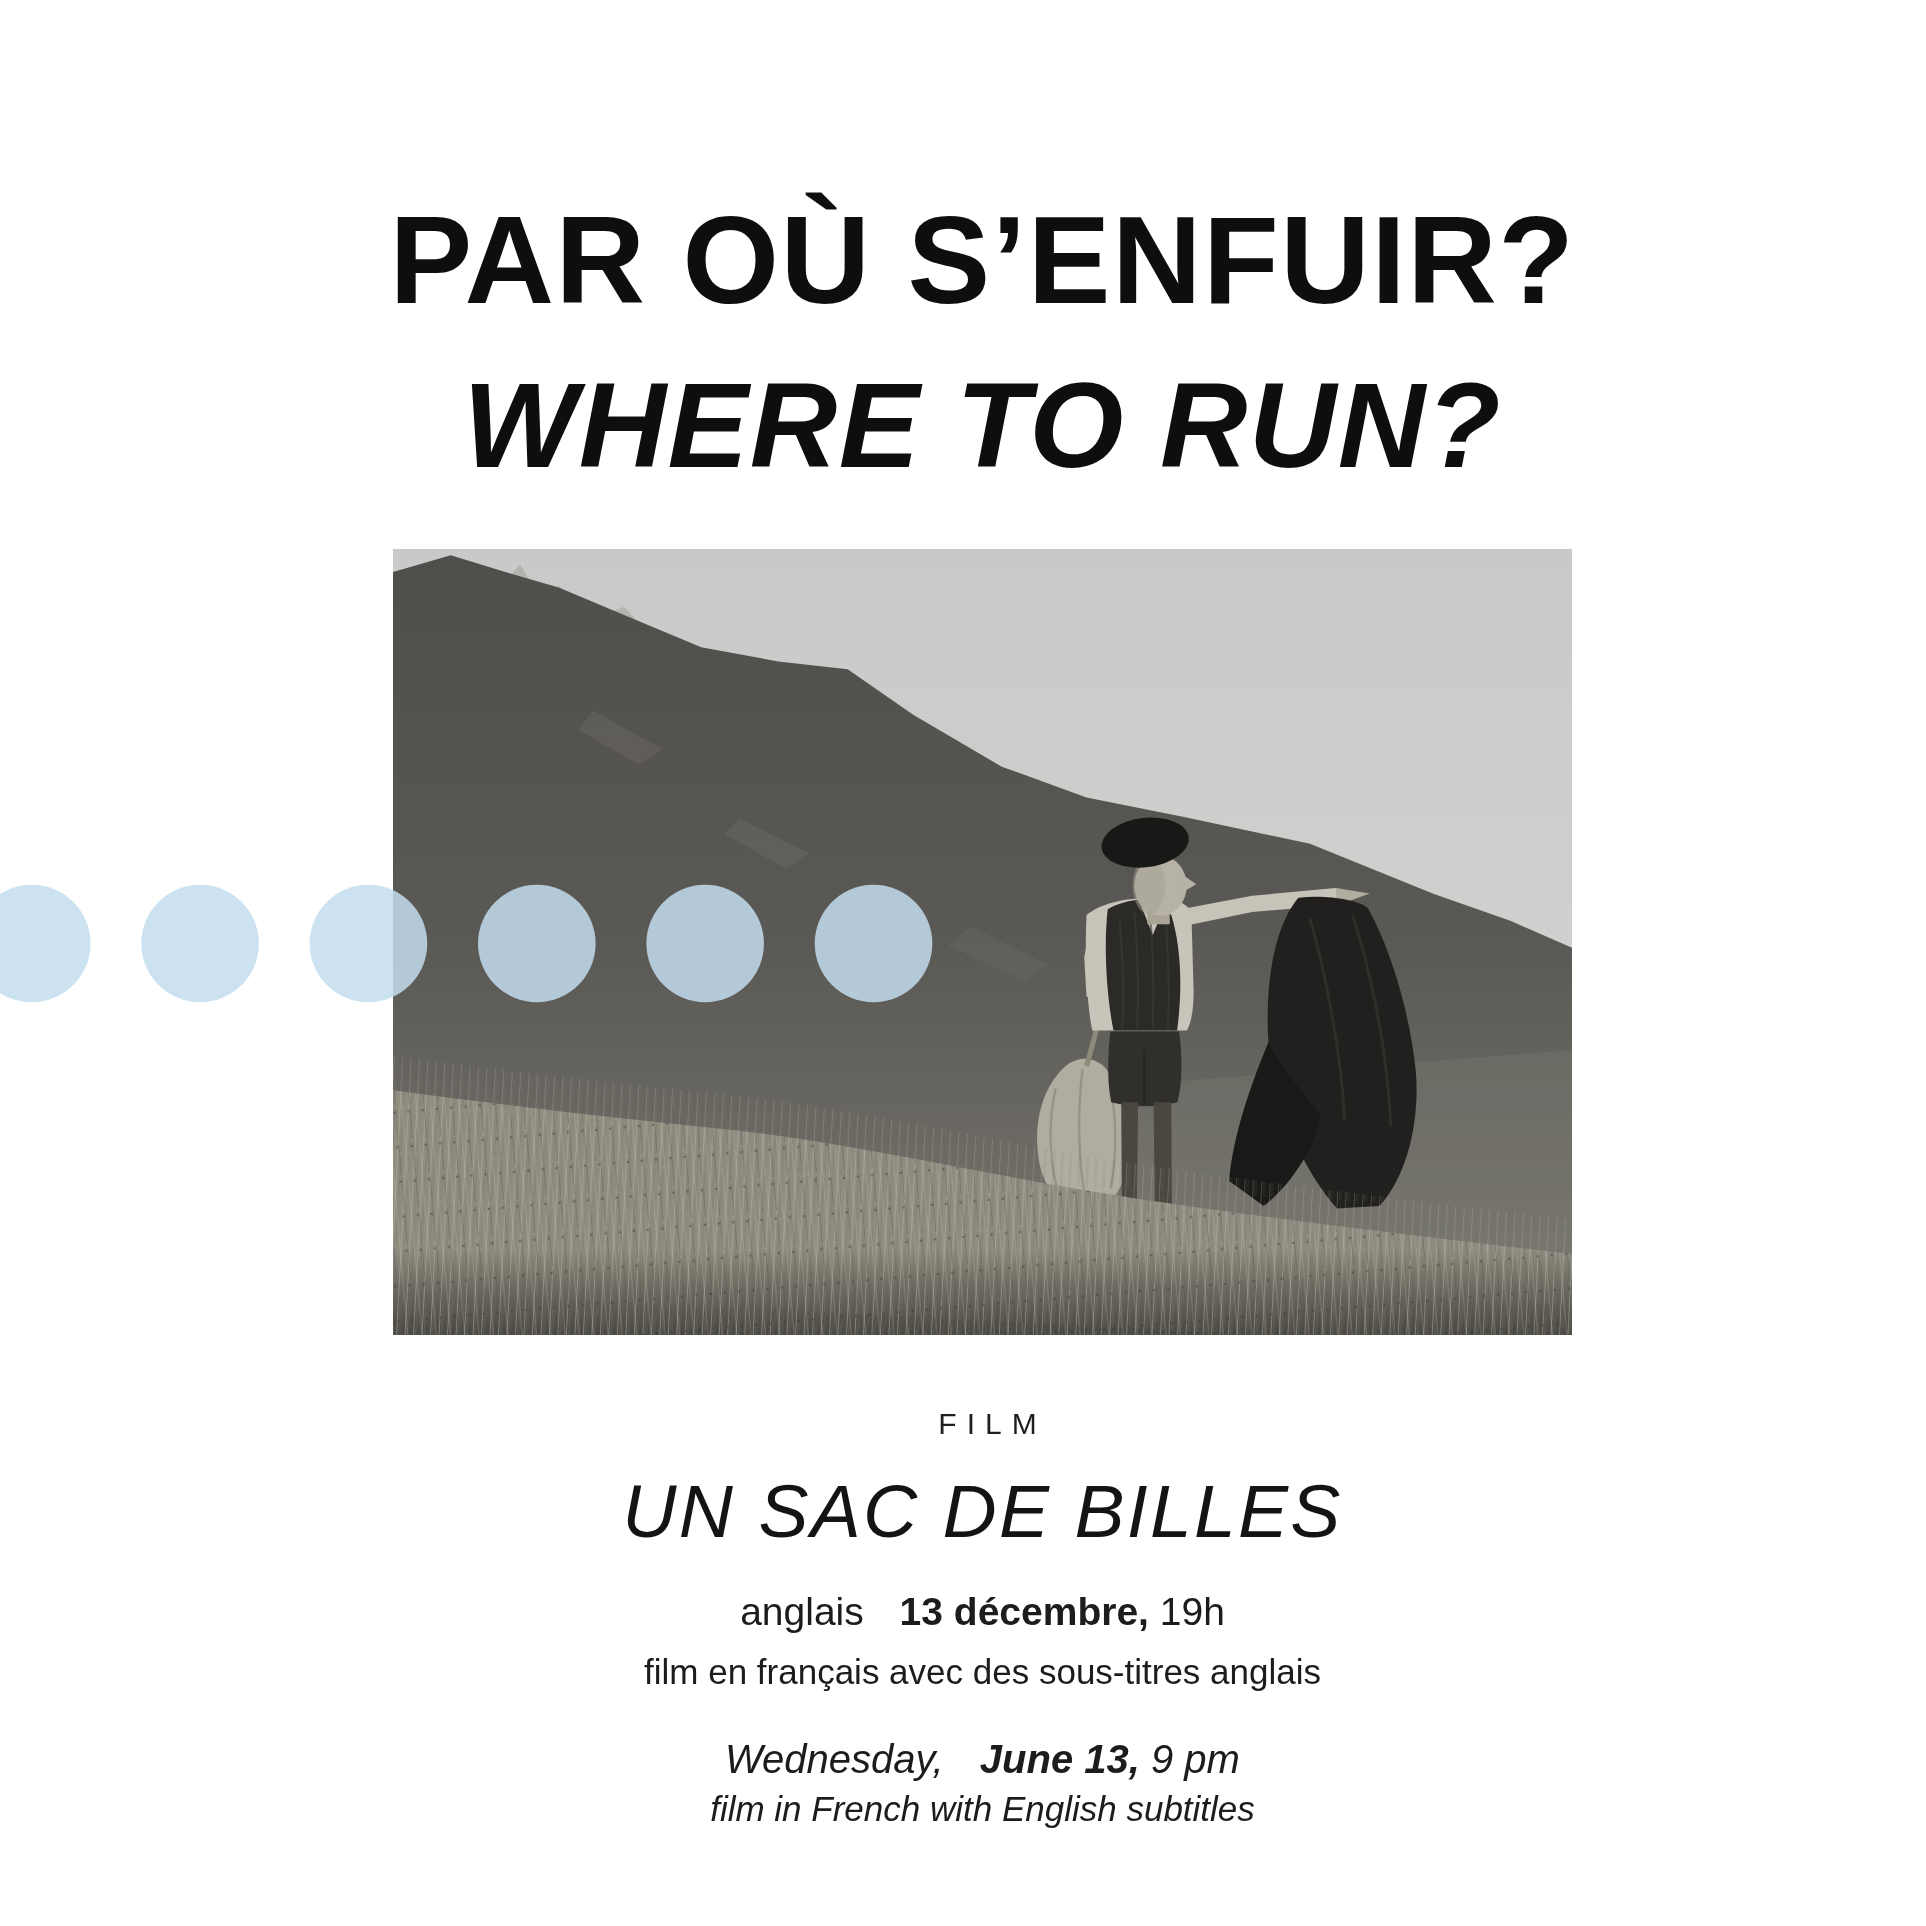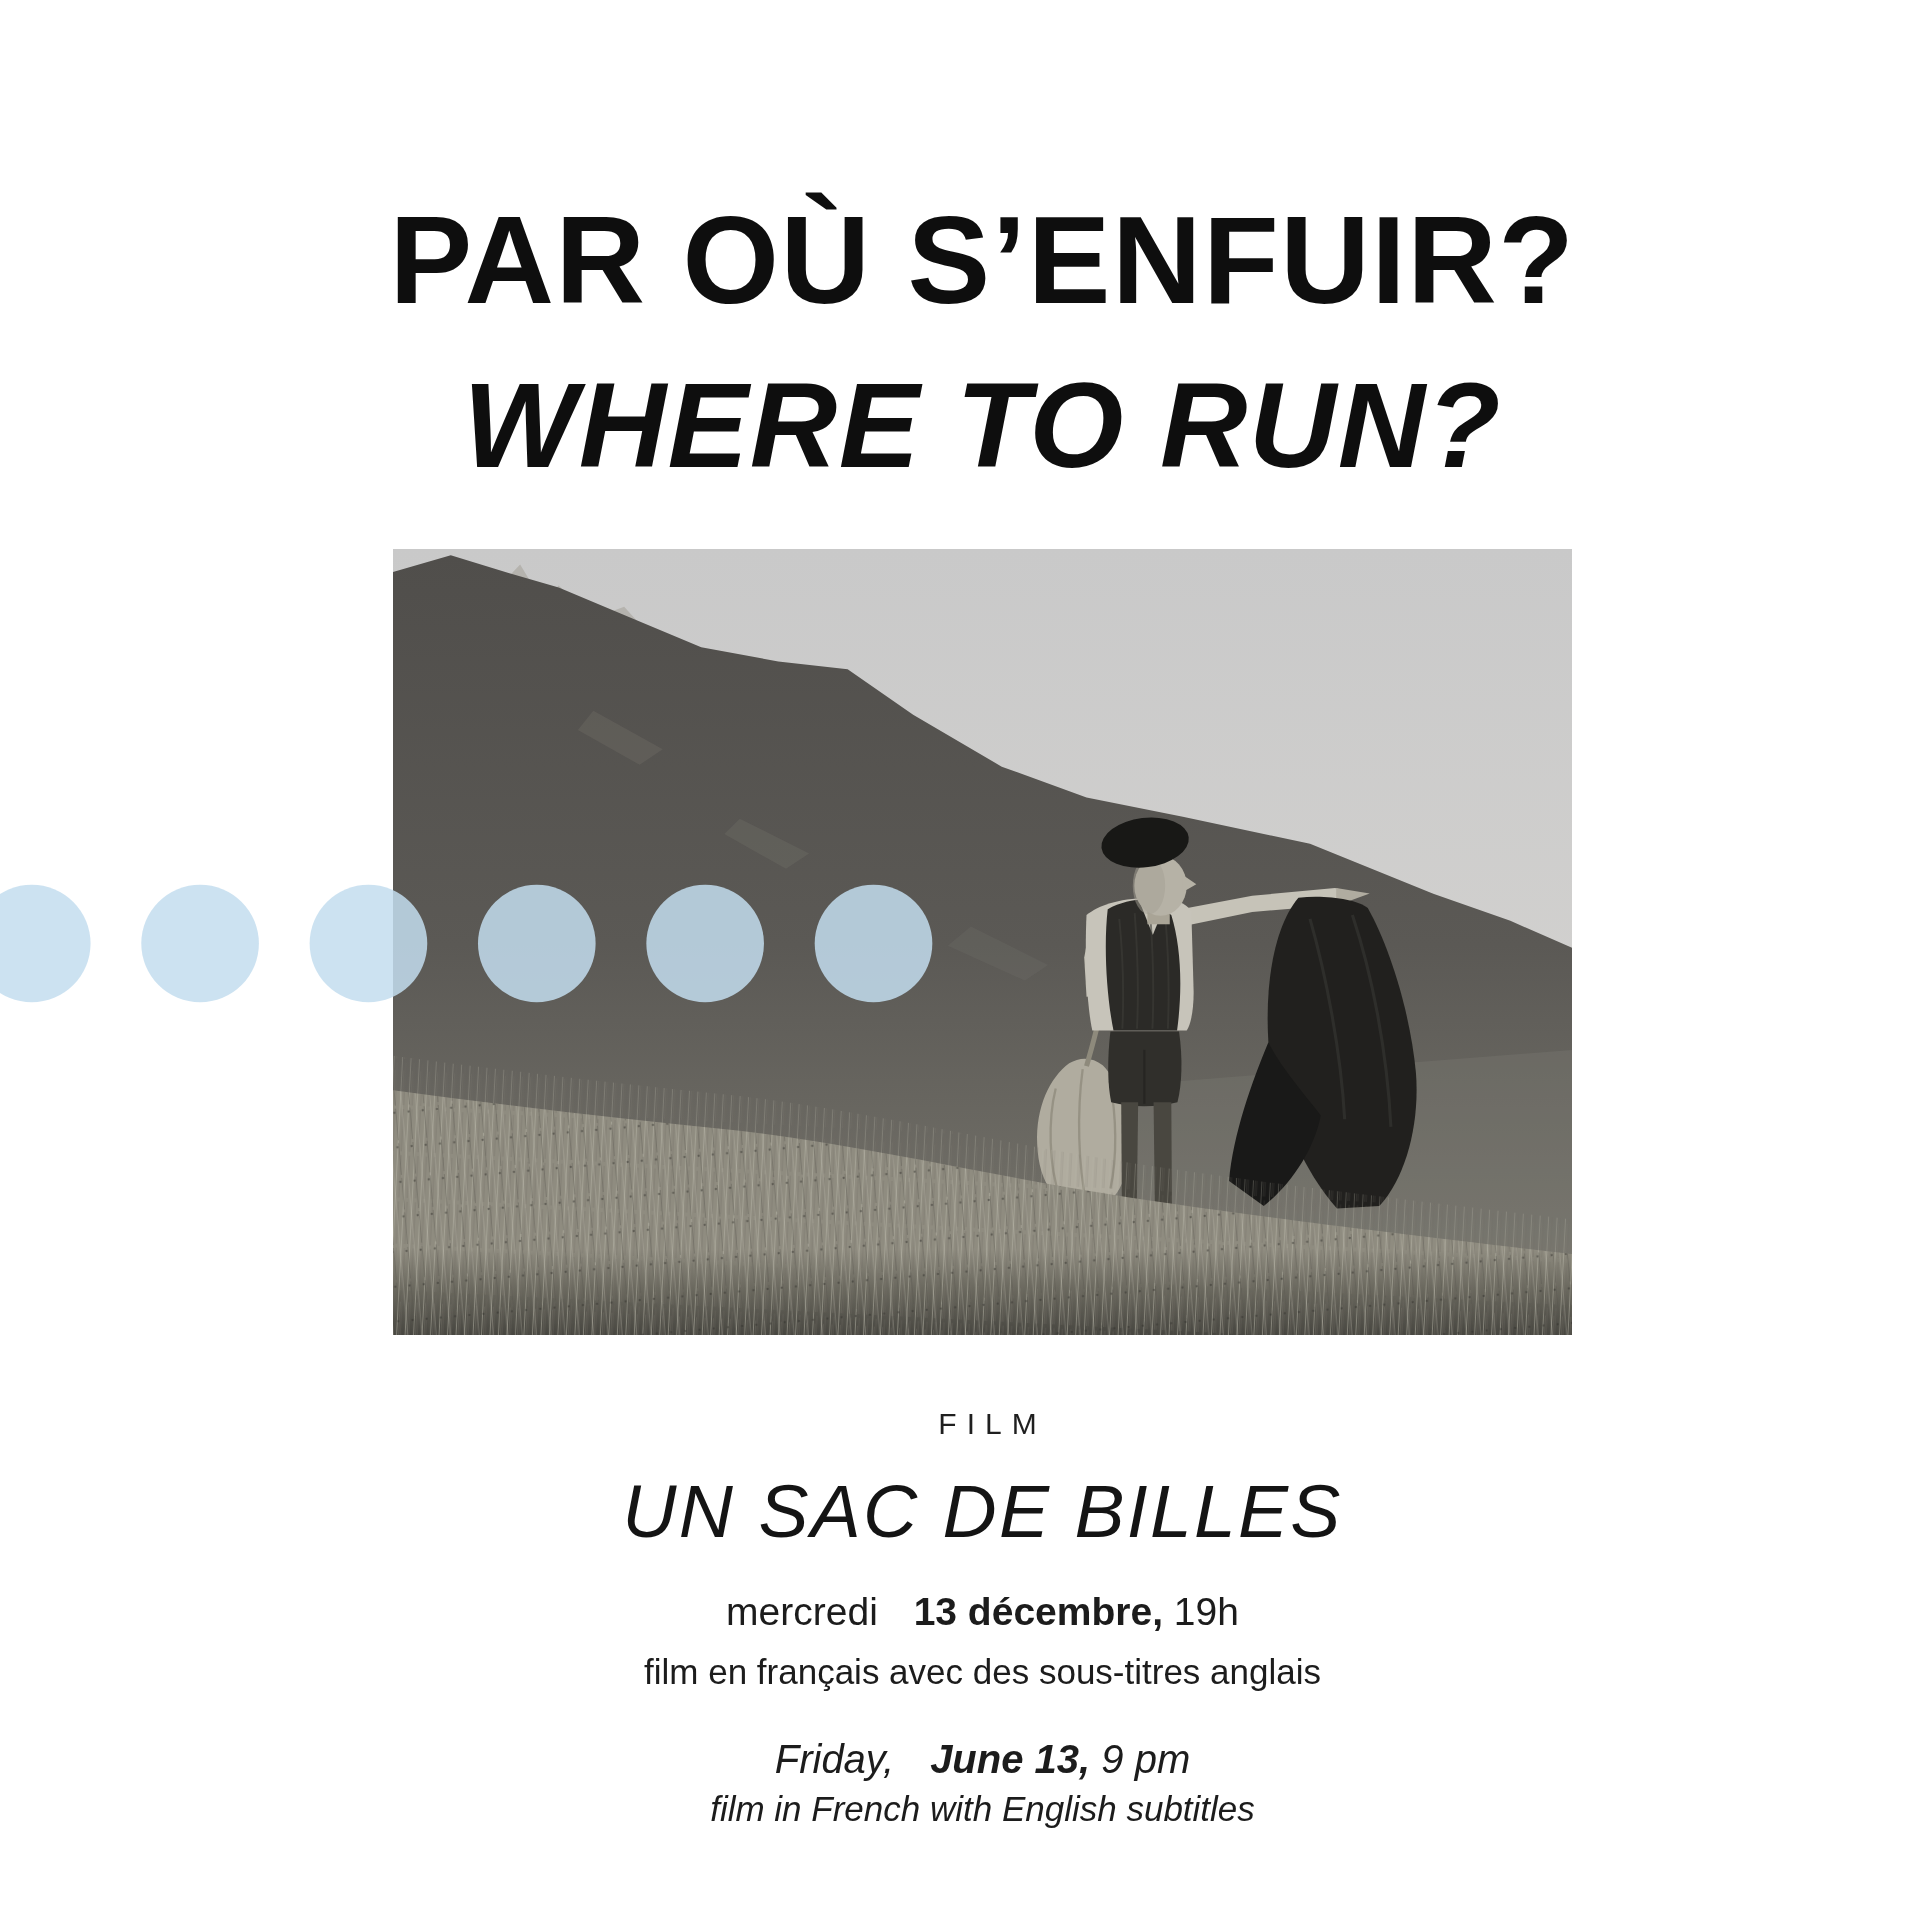--- a/index.html
+++ b/index.html
@@ -122,18 +122,18 @@
     <circle cx="956" cy="160" r="153"></circle>
     <circle cx="1394" cy="160" r="153"></circle>
     <circle cx="1832" cy="160" r="153"></circle>
     <circle cx="2270" cy="160" r="153"></circle>
   </g>
 </svg>
 
 <div class="abs center film-label">FILM</div>
 <div class="abs center film-title">UN SAC DE BILLES</div>
 
-<div class="abs center date-fr"><span>mercredi </span><b>13 décembre,</b><span> 19h</span></div>
+<div class="abs center date-fr"><span>anglais </span><b>13 décembre,</b><span> 19h</span></div>
 <div class="abs center note-fr">film en français avec des sous-titres anglais</div>
 
-<div class="abs center date-en"><span>Friday, </span><b>June 13,</b><span> 9 pm</span></div>
+<div class="abs center date-en"><span>Wednesday, </span><b>June 13,</b><span> 9 pm</span></div>
 <div class="abs center note-en">film in French with English subtitles</div>
 
 
 </body></html>

